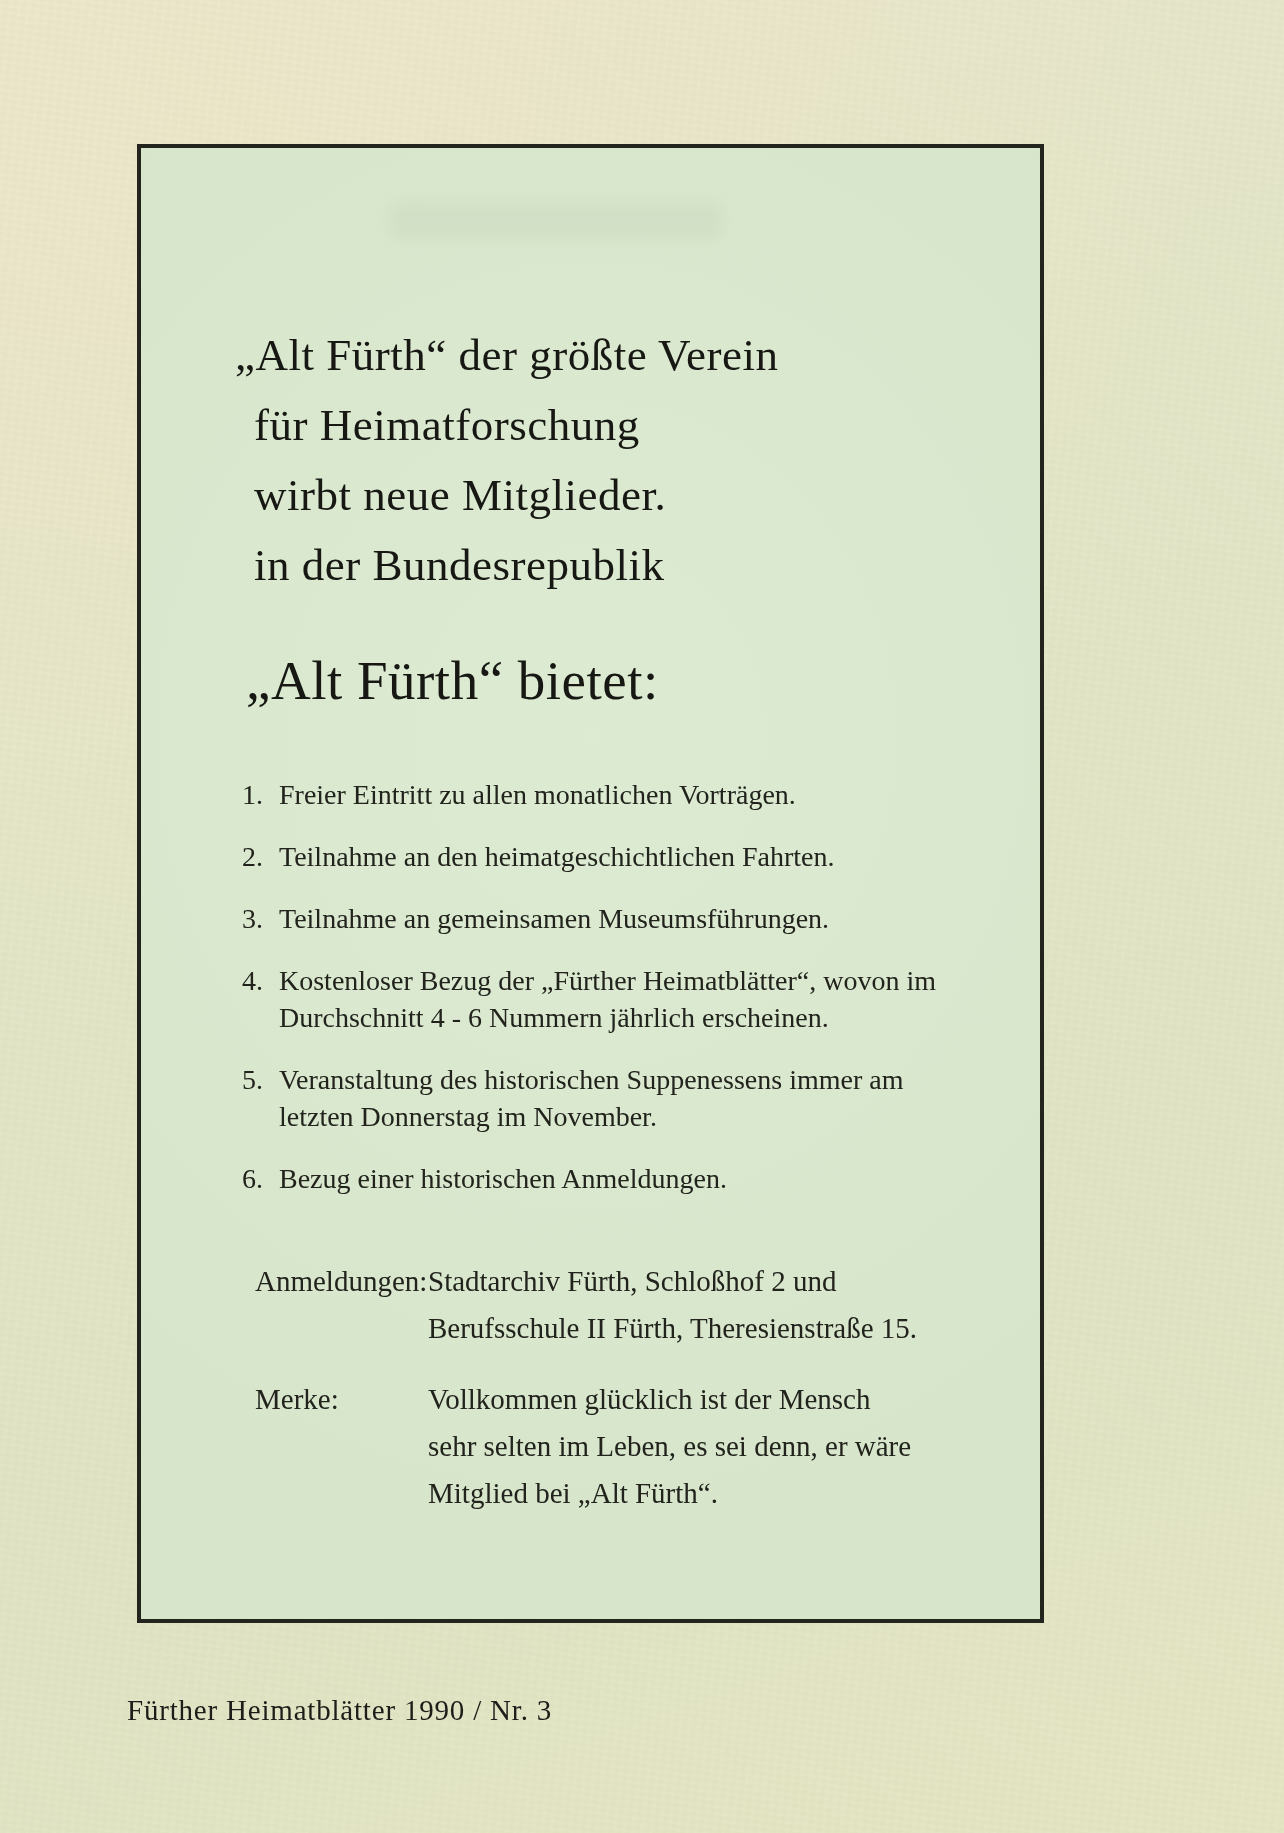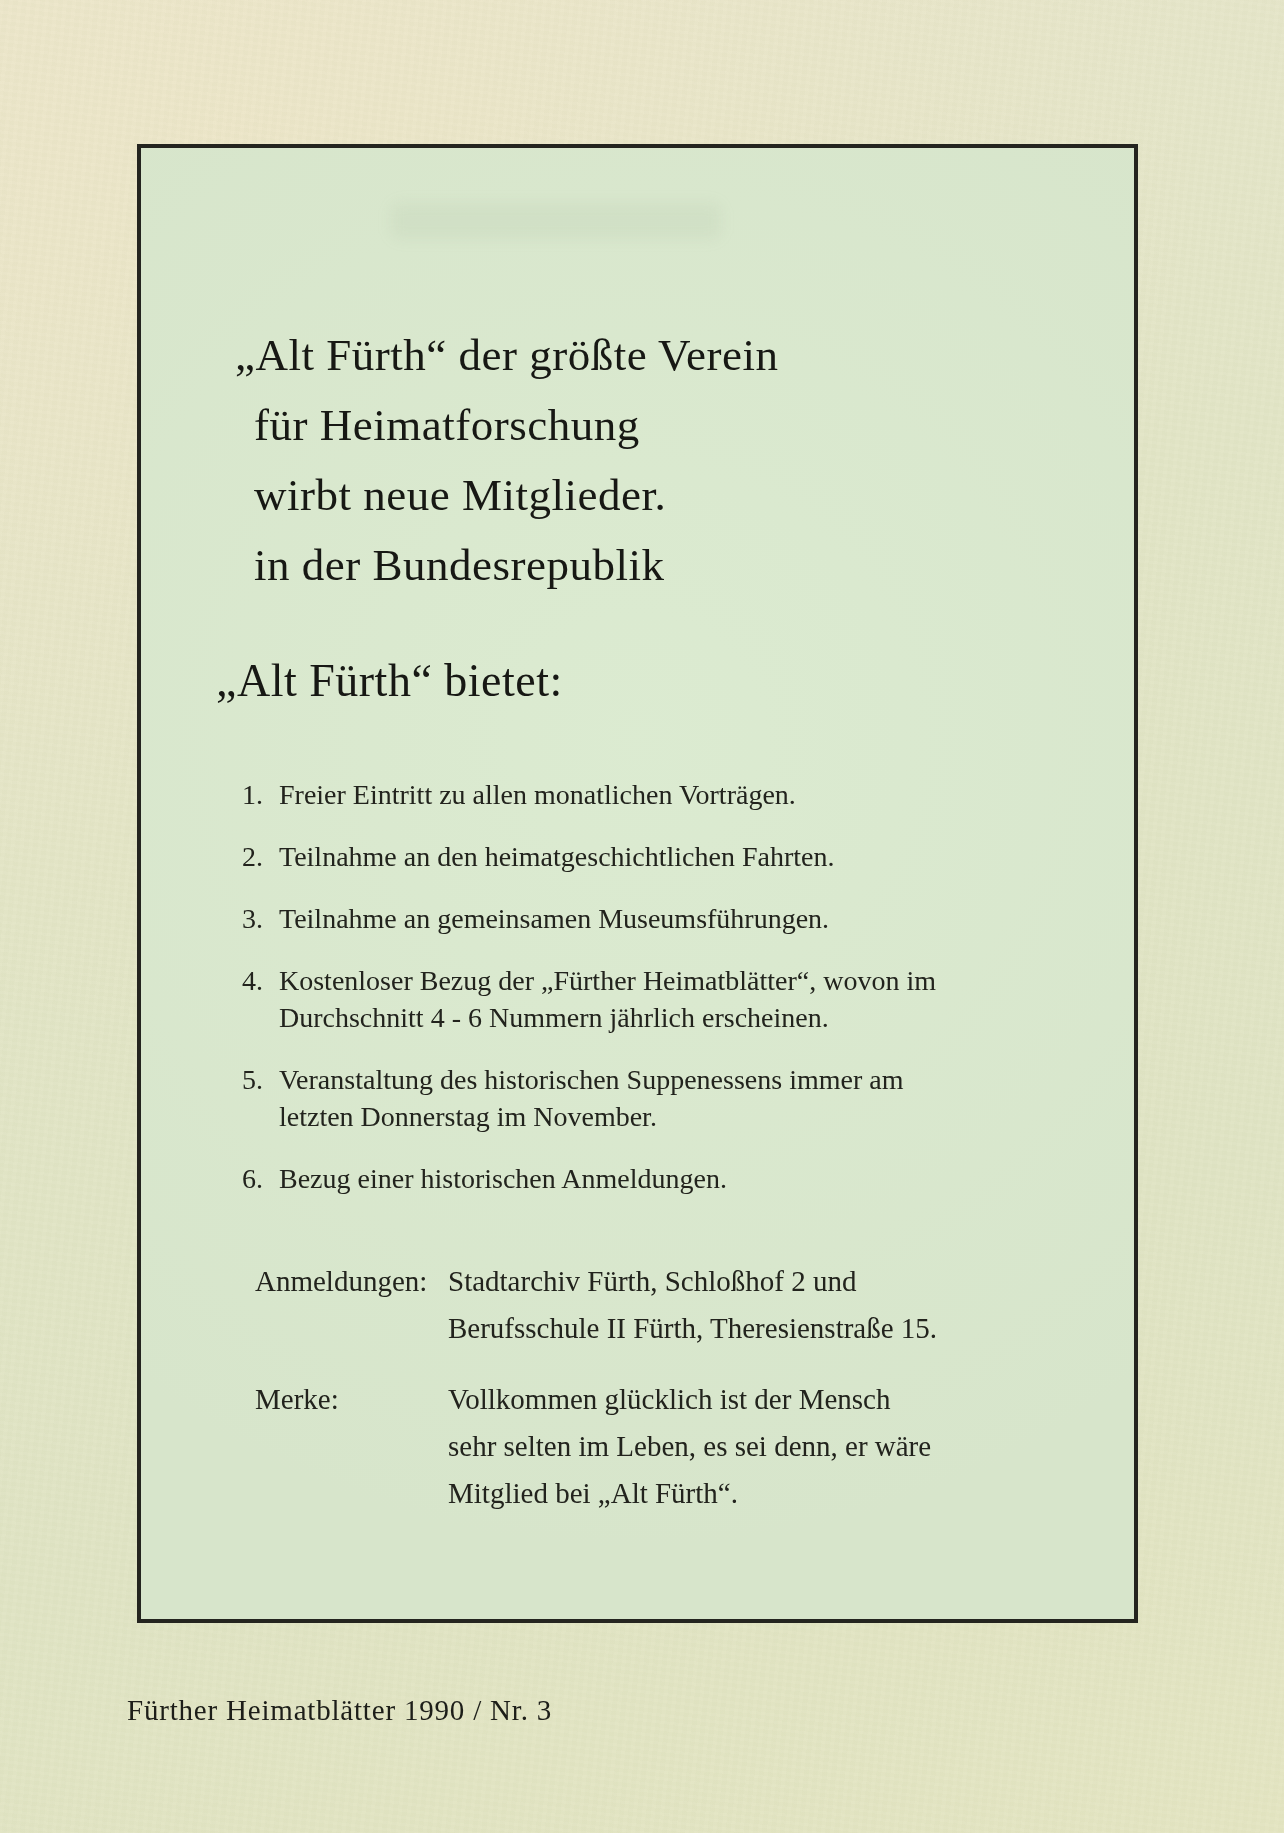--- a/index.html
+++ b/index.html
@@ -28,21 +28,21 @@
     opacity: 0.5;
     background:
       repeating-linear-gradient(7deg,  rgba(255,255,255,0.035) 0 3px, rgba(120,130,100,0.028) 3px 7px),
       repeating-linear-gradient(96deg, rgba(255,255,255,0.030) 0 4px, rgba(110,125,95,0.022) 4px 9px);
   }
 
   .frame-box {
     position: absolute;
     left: 137px;
     top: 144px;
-    width: 1001px;
+    width: 907px;
     height: 1479px;
     box-sizing: border-box;
     border: 4px solid #24241f;
     
     background:
       radial-gradient(ellipse 120% 80% at 50% 40%, rgba(222,238,212,0.65) 0%, rgba(222,238,212,0) 70%),
       #d7e5cb;
   }
 
   
@@ -66,24 +66,24 @@
     line-height: 70px;
     font-weight: normal;
     letter-spacing: 0.5px;
     color: #171814;
     white-space: nowrap;
   }
   .hang-quote { text-indent: -19px; }
 
   .subtitle {
     position: absolute;
-    left: 96px;
+    left: 126px;
     top: 498px;
     margin: 0;
-    font-size: 46px;
+    font-size: 55px;
     line-height: 70px;
     font-weight: normal;
     letter-spacing: 0.5px;
     color: #171814;
     text-indent: -21px;
     white-space: nowrap;
   }
 
   .benefits {
     position: absolute;
@@ -112,21 +112,21 @@
     line-height: 47px;
   }
   .info-row .info-label {
     flex: 0 0 173px;
     width: 173px;
   }
   .info-row .info-lines div { white-space: nowrap; }
   #registration-row { left: 255px; top: 1280px; left: 255px; }
   #note-row         { left: 255px; top: 1376px; justify-content: space-between; }
   
-  .page-abs { position: absolute; gap: 20px; }
+  .page-abs { position: absolute; }
 
   .footer {
     position: absolute;
     left: 127px;
     top: 1692px;
     font-size: 29px;
     line-height: 37px;
     letter-spacing: 0.8px;
     color: #1d1e19;
     white-space: nowrap;

